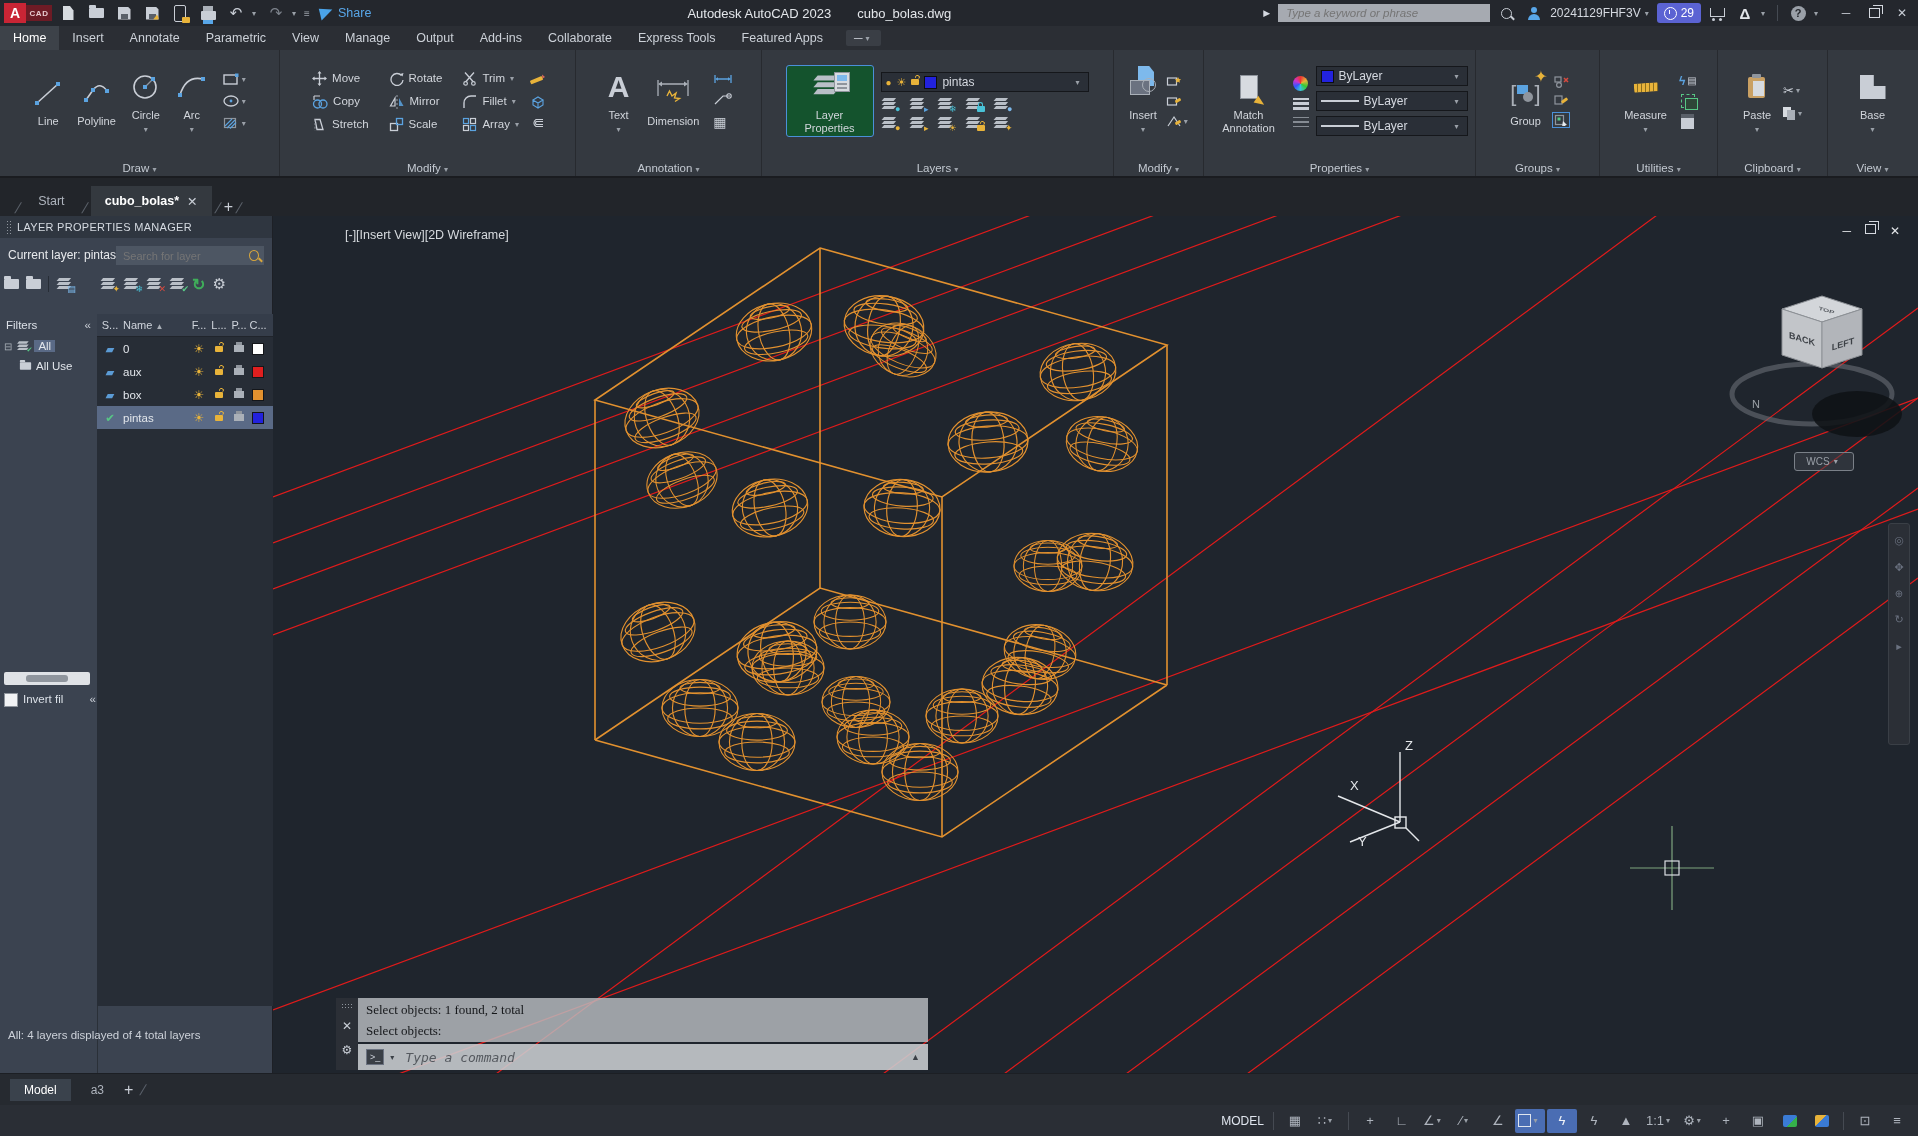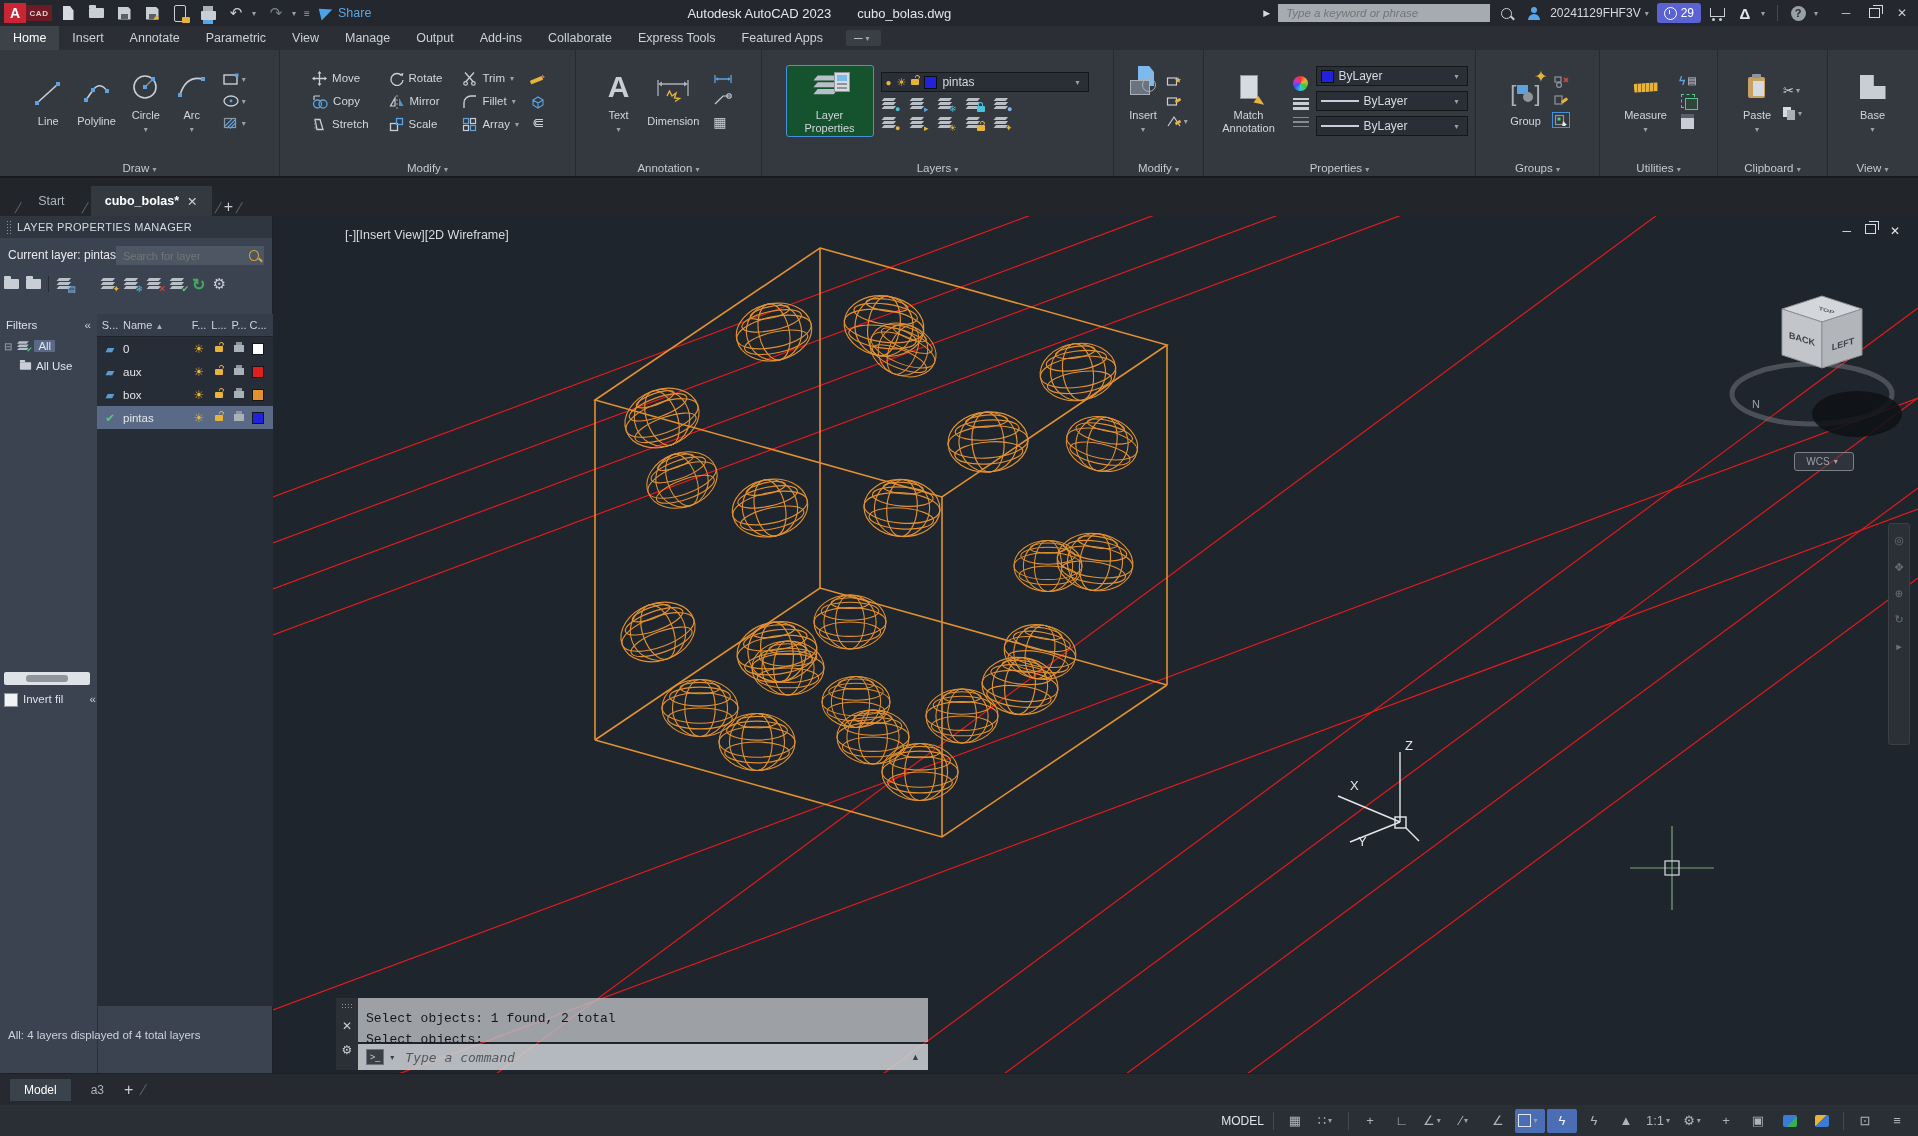--- a/index.html
+++ b/index.html
@@ -123,21 +123,21 @@
   
   #canvas{left:273px;top:216px;width:1645px;height:857px;background:#1f252d;overflow:hidden}
   #vplabel{position:absolute;left:72px;top:12px;color:#d6dade;font-size:12.5px}
   #vpbtns{position:absolute;right:18px;top:8px;display:flex;gap:14px;color:#e4e7ea;font-size:12px}
   #navbar{position:absolute;right:8px;top:307px;width:22px;height:222px;background:#2b2f36;border:1px solid #3a3f46;border-radius:3px;display:flex;flex-direction:column;align-items:center;gap:14px;padding-top:10px;box-sizing:border-box;color:#6b7280;font-size:11px}
   #wcsbtn{position:absolute;left:1521px;top:236px;width:58px;height:17px;border:1px solid #7a8088;border-radius:3px;background:rgba(60,65,72,.55);color:#9aa0a8;font-size:10px;display:flex;align-items:center;justify-content:center;gap:4px}
 
   
   #cmdpanel{left:336px;top:998px;width:592px;height:72px}
   #cmdgrip{position:absolute;left:0;top:0;width:22px;height:72px;background:#2b2f36;display:flex;flex-direction:column;align-items:center;gap:10px;padding-top:5px;box-sizing:border-box;color:#c9ced6}
-  #cmdhist{position:absolute;left:22px;top:0;width:570px;height:44px;background:rgba(186,189,193,.82);color:#15171a;font-family:Liberation Mono, monospace;font-size:13px;line-height:21px;padding:10px 8px;box-sizing:border-box;white-space:pre}
+  #cmdhist{position:absolute;left:22px;top:0;width:570px;height:44px;background:rgba(186,189,193,.82);color:#15171a;font-family:Liberation Serif, serif;font-size:13px;line-height:21px;padding:1px 8px;box-sizing:border-box;white-space:pre}
   #cmdline{position:absolute;left:22px;top:46px;width:570px;height:26px;background:rgba(203,206,210,.88);display:flex;align-items:center;gap:6px;padding:0 8px;box-sizing:border-box}
   #cmdline .promptbox{width:18px;height:14px;background:#3a3f46;border:1px solid #6b7280;color:#cfd4dc;font-size:9px;display:flex;align-items:center;justify-content:center}
   #cmdline input{font-family:"DejaVu Sans Mono",monospace;font-size:13px;color:#23262b}
   #cmdline input::placeholder{color:#55595f;font-style:italic}
 
   
   #layouttabs{left:0;top:1073px;width:1918px;height:32px;background:#262a30;display:flex;align-items:center;padding-left:10px;box-sizing:border-box;gap:6px;border-top:1px solid #1c1f24}
   .ltab{padding:4px 14px;color:#aeb4bd}
   .ltab.active{background:#3a424c;color:#fff}
   #statusbar{left:0;top:1105px;width:1918px;height:31px;background:#2a2e35;display:flex;align-items:center;justify-content:flex-end;gap:2px;padding-right:6px;box-sizing:border-box;color:#aeb4bd}

